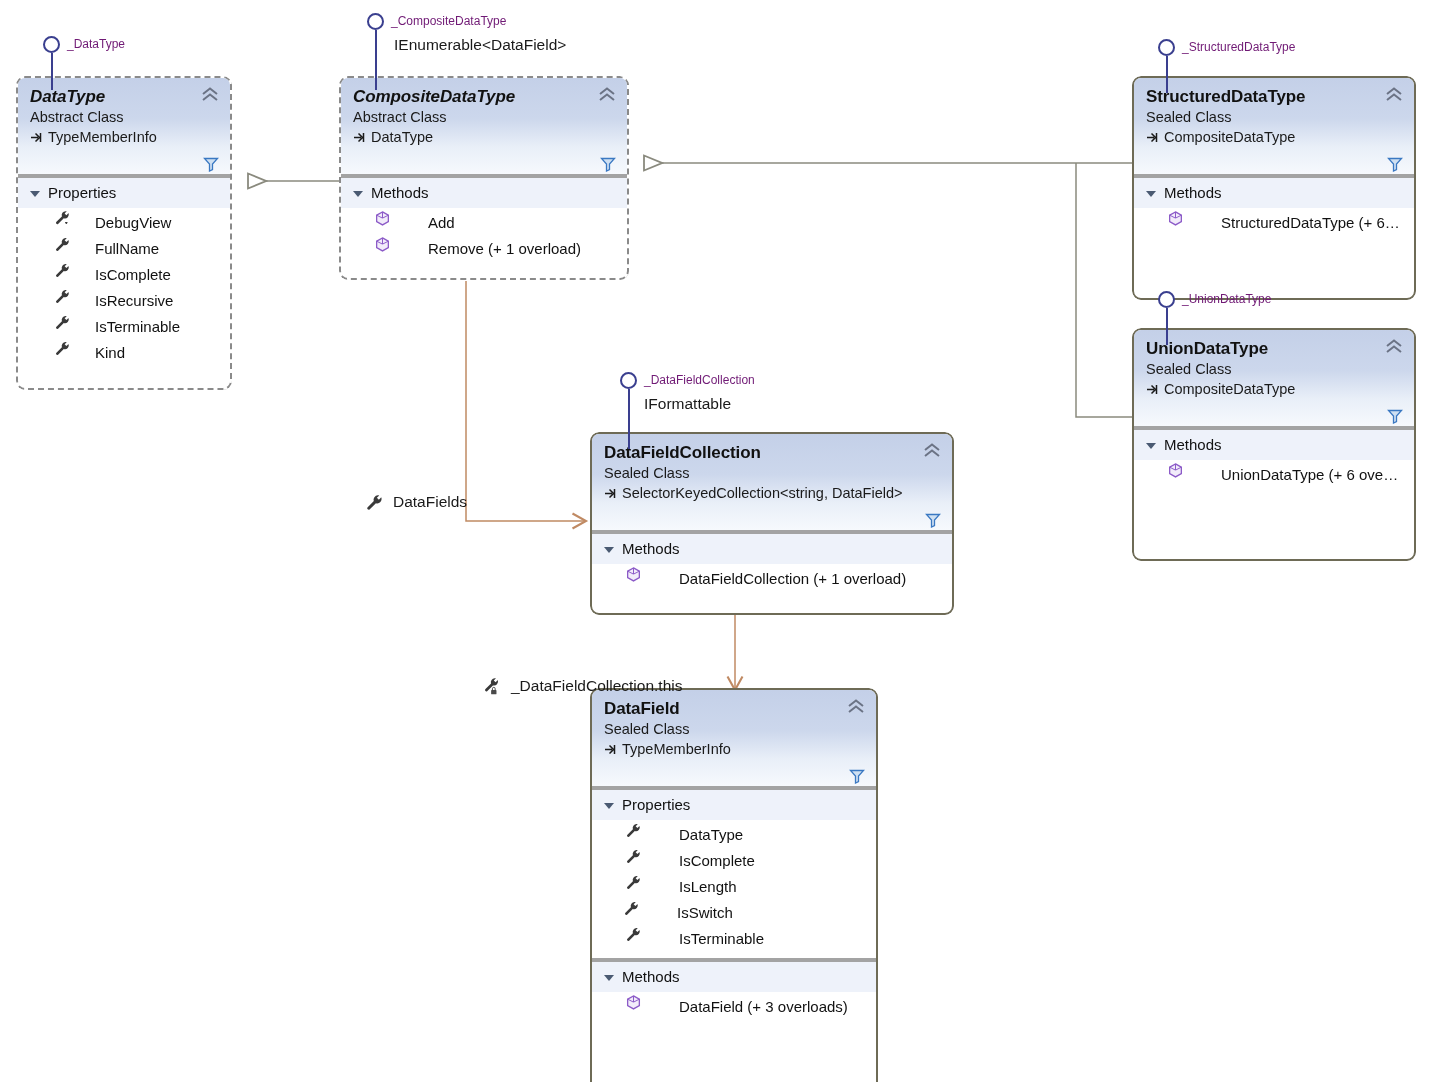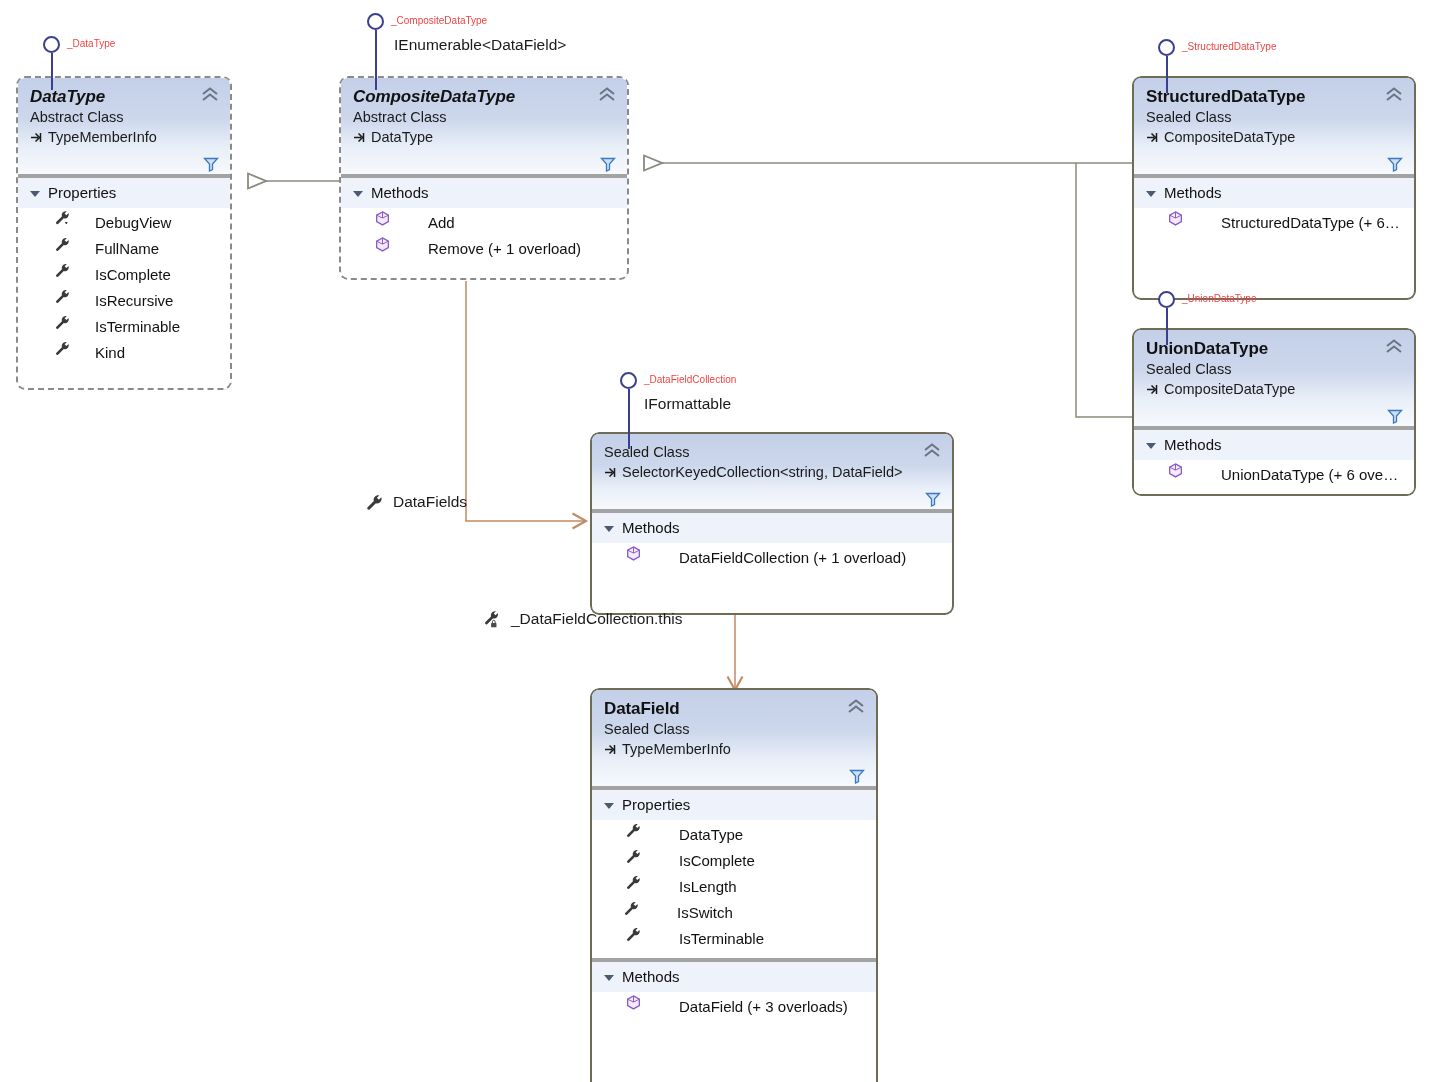--- a/index.html
+++ b/index.html
@@ -96,21 +96,21 @@
   .lolli{position:absolute;z-index:4;}
   .lolli .ring{
     width:17px;height:17px;border:2px solid #3a3f8f;border-radius:50%;
     background:#ffffff;box-sizing:border-box;
   }
   .lolli .stem{
     position:absolute;left:8px;top:17px;width:1.6px;background:#3a3f8f;
   }
   .lolli .lbl{
     position:absolute;left:24px;top:-4px;
-    font-size:10px;line-height:24px;color:#ef4444;white-space:nowrap;
+    font-size:12px;line-height:24px;color:#701a75;white-space:nowrap;
   }
   .lolli .lbl2{
     position:absolute;left:50px;top:20px;
     font-size:15.5px;line-height:24px;color:#1a1a1a;white-space:nowrap;
   }
 
   
   .assoc{
     position:absolute;z-index:4;display:flex;align-items:flex-start;gap:9px;
     font-size:15.5px;color:#1a1a1a;white-space:nowrap;
@@ -184,21 +184,21 @@
     <div class="lbl2" style="left:24px;">IFormattable</div>
   </div>
 
   <div class="assoc" style="left:365px;top:493px;">
     <svg class="ai" viewBox="0 0 20 20">
       <path d="M13.6 2.4a4.6 4.6 0 0 0-4.3 6.1L2.6 15.2a1.6 1.6 0 0 0 2.2 2.2l6.7-6.7a4.6 4.6 0 0 0 5.6-6.1l-2.5 2.5-2.1-2.1 2.5-2.5a4.6 4.6 0 0 0-1.4-.1z" fill="#3a3a3a"></path>
     </svg>
     <span>DataFields</span>
   </div>
 
-  <div class="assoc" style="left:483px;top:610px;">
+  <div class="assoc" style="left:483px;top:677px;">
     <svg class="ai" viewBox="0 0 22 22">
       <path d="M13.6 1.4a4.6 4.6 0 0 0-4.3 6.1L2.6 14.2a1.6 1.6 0 0 0 2.2 2.2l6.7-6.7a4.6 4.6 0 0 0 5.6-6.1l-2.5 2.5-2.1-2.1 2.5-2.5a4.6 4.6 0 0 0-1.4-.1z" fill="#3a3a3a"></path>
       <rect x="9.4" y="15.1" width="6.2" height="5" rx="0.8" fill="#4a4a4a"></rect>
       <path d="M10.9 15.1v-1.5a1.6 1.6 0 0 1 3.2 0v1.5" fill="none" stroke="#4a4a4a" stroke-width="1.1"></path>
     </svg>
     <span>_DataFieldCollection.this</span>
   </div>
 
   <div class="shape abstract shadow" style="left:16px;top:76px;width:216px;height:314px;">
     <div class="inner">
@@ -337,21 +337,21 @@
           <svg class="mi" viewBox="0 0 18 18">
             <path d="M9 2 L15.2 5.4 V12.2 L9 15.8 L2.8 12.2 V5.4 Z" fill="#f2ecfa" stroke="#8c5bc8" stroke-width="1.4"></path>
             <path d="M9 2 L9 8.6 M9 8.6 L15.2 5.4 M9 8.6 L2.8 5.4" fill="none" stroke="#8c5bc8" stroke-width="1.1"></path>
           </svg>
           <span style="margin-left:13px;">StructuredDataType  (+  6…</span>
         </div>
       </div>
     </div>
   </div>
 
-  <div class="shape sealed shadow" style="left:1132px;top:328px;width:284px;height:168px;">
+  <div class="shape sealed shadow" style="left:1132px;top:328px;width:284px;height:233px;">
     <div class="inner">
       <div class="hdr">
         <div class="title">UnionDataType</div>
         <div class="kind">Sealed Class</div>
         <div class="base">
           <svg width="13" height="13" viewBox="0 0 13 13">
             <path d="M1 6.5h7M5.5 2.5l4 4-4 4M10.5 2v9" stroke="#1a1a1a" stroke-width="1.5" fill="none"></path>
           </svg>
           <span>CompositeDataType</span>
         </div>
@@ -375,20 +375,21 @@
           </svg>
           <span style="margin-left:13px;">UnionDataType (+ 6 ove…</span>
         </div>
       </div>
     </div>
   </div>
 
   <div class="shape sealed shadow" style="left:590px;top:432px;width:364px;height:183px;">
     <div class="inner">
       <div class="hdr">
+        <div class="title">DataFieldCollection</div>
         <div class="kind">Sealed Class</div>
         <div class="base">
           <svg width="13" height="13" viewBox="0 0 13 13">
             <path d="M1 6.5h7M5.5 2.5l4 4-4 4M10.5 2v9" stroke="#1a1a1a" stroke-width="1.5" fill="none"></path>
           </svg>
           <span>SelectorKeyedCollection&lt;string, DataField&gt;</span>
         </div>
         <div class="funnelrow"></div>
         <svg class="chev" viewBox="0 0 18 16">
           <path d="M2 7 L9 1.5 L16 7 M2 13 L9 7.5 L16 13" fill="none" stroke="#6b7385" stroke-width="2"></path>

